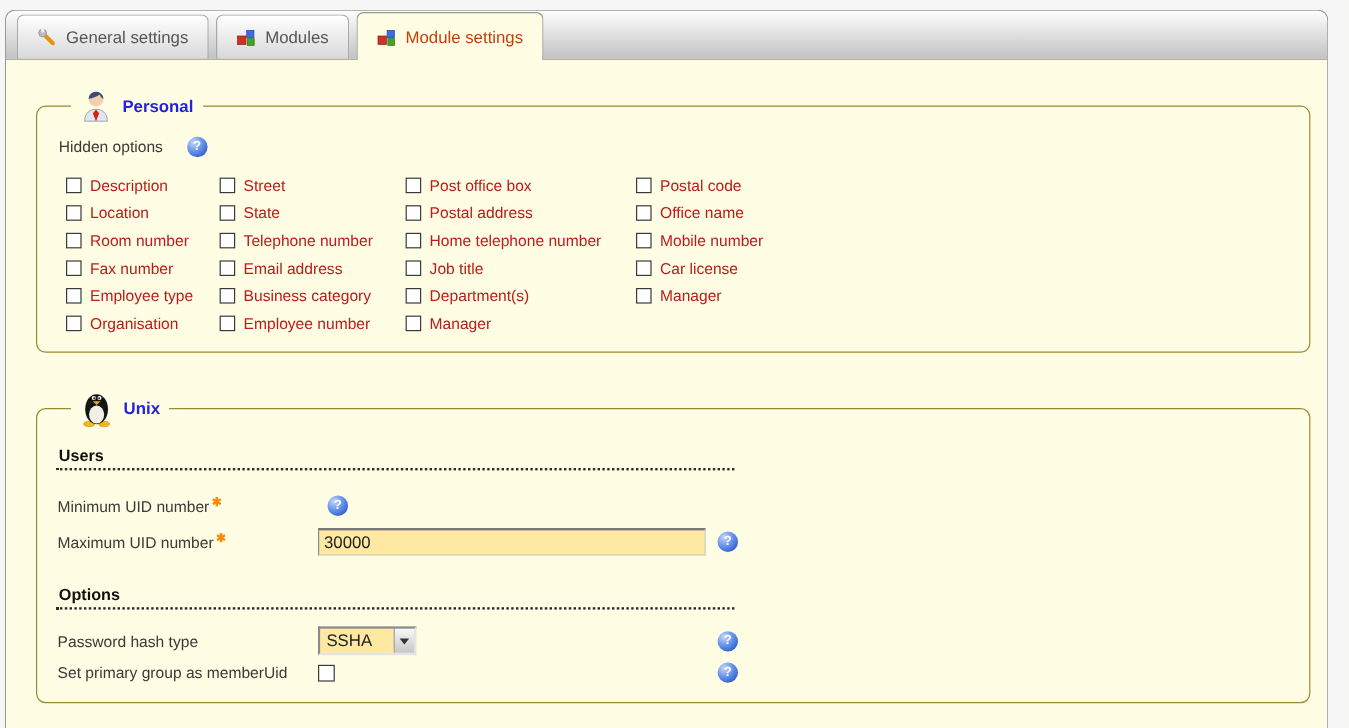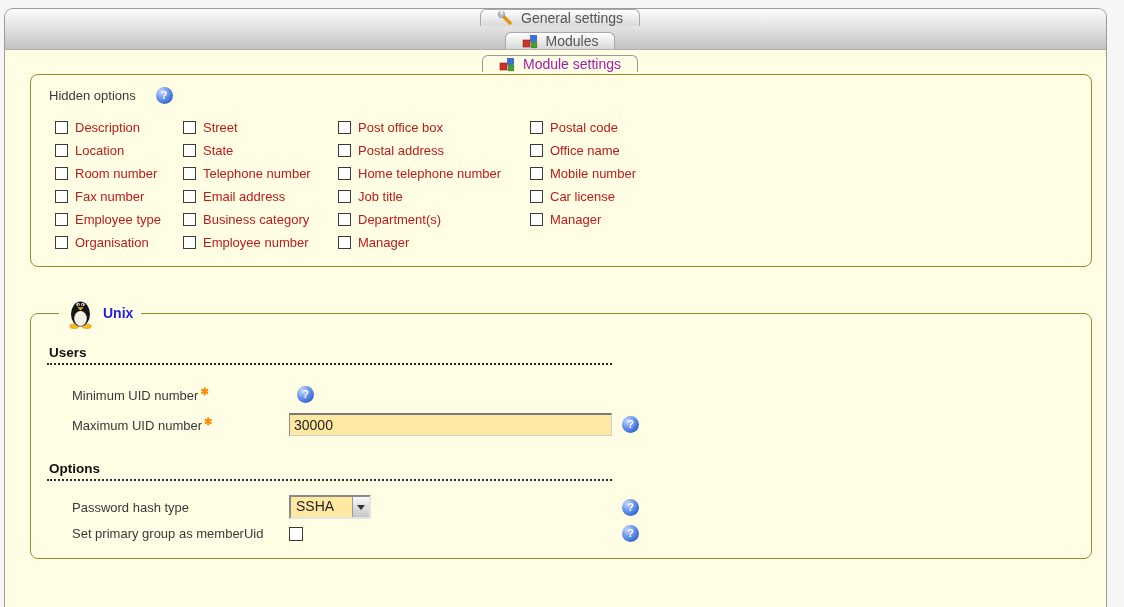--- a/index.html
+++ b/index.html
@@ -4,27 +4,27 @@
 <style>
   * { margin:0; padding:0; box-sizing:content-box; }
   html,body { width:1124px; height:607px; overflow:hidden; background:#f6f6f6;
               font-family:"Liberation Sans", sans-serif; }
   .page-frame { position:absolute; left:4px; top:8px; width:1101px; height:598px;
                 border:1px solid #9b9b9b; border-bottom:none; border-radius:9px 9px 0 0;
                 background:#fffde3; overflow:hidden; }
   
   .tabstrip { height:40px; background:linear-gradient(#fdfdfd,#c2c2c2);
               border-radius:8px 8px 0 0; border-bottom:1px solid #aeaeae;
-              display:flex; align-items:center; padding-left:9px; gap:6px;flex-direction:column; }
+              display:flex; align-items:flex-end; padding-left:9px; gap:6px; }
   .tab { display:flex; align-items:center; gap:8px; height:36px; padding:0 16px;
          background:linear-gradient(#ffffff,#d8d8d8); border:1px solid #a9a9a9;
          border-bottom:none; border-radius:6px 6px 0 0; font-size:14px; color:#555;
          cursor:pointer; white-space:nowrap; }
   .tab.active { background:#fffde3; border-color:#999; height:39px; margin-bottom:-1px;
-                position:relative; z-index:3; color:#a21caf; }
+                position:relative; z-index:3; color:#c2410c; }
   .tab .ticon { width:16px; height:16px; flex:none; }
   
   .content { padding-top:24px; }
   fieldset { border:1px solid #998a2f; border-radius:8px; margin:0 14px 0 25px;
              padding:2px 16px 12px 16px; }
   fieldset.unix-fs { margin-top:30px; }
   legend { display:flex; align-items:center; gap:9px; margin-left:12px; padding:0 8px; }
   legend .ltitle { color:#2222dd; font-size:14px; font-weight:bold; }
   
   .hidden-row { margin:10px 0 0 2px; display:flex; align-items:center; gap:12px;
@@ -38,21 +38,21 @@
   .sec-head { width:563px; border-bottom:2px dotted #2a2a2a; padding:0 0 3px 2px;
               font-weight:bold; font-size:13.5px; color:#101010; }
   .sec-head.users { margin-top:14px; }
   .sec-head.options { margin-top:22px; }
   .frow { display:flex; align-items:center; margin-left:1px; }
   .frow.r1 { margin-top:14px; height:30px; }
   .frow.r2 { height:30px; }
   .frow.r3 { margin-top:12px; height:28px; }
   .frow.r4 { height:25px; }
   .flabel { min-width:217px; font-size:13px; color:#3a3a3a; white-space:nowrap;
-            box-sizing:border-box; padding-right:8px;margin-left:24px; }
+            box-sizing:border-box; padding-right:8px; }
   .req { color:#ff8a00; font-size:10px; vertical-align:5px; margin-left:2px; font-weight:bold; }
   .ffield { width:325px; display:flex; align-items:center; flex:none; }
   input.txt { box-sizing:border-box; width:323px; height:23px; background:#ffe9a2;
               border:1px solid #cfcfcf; border-top:2px solid #787878;
               border-left:1px solid #8a8a8a; font:14px "Liberation Sans", sans-serif;
               padding:0 4px; color:#222; }
   .help { width:17px; height:17px; border-radius:50%; flex:none; margin-left:8px;
           background:radial-gradient(circle at 32% 28%, #c4d7fb 0%, #6d98ec 40%, #3567d2 75%, #24479f 100%);
           color:#fff; font:bold 11px/17px "Liberation Sans", sans-serif; text-align:center;
           cursor:pointer; }
@@ -93,20 +93,29 @@
         <rect x="8.6" y="2.4" width="6" height="6" fill="#3a6fd8" stroke="#24479f" stroke-width="0.6"></rect>
         <rect x="9.2" y="9.2" width="5.6" height="5.6" fill="#44a32c" stroke="#2c7219" stroke-width="0.6"></rect>
       </svg>
       <span>Module settings</span>
     </div>
   </div>
 
   <div class="content">
 
     <fieldset>
+      <legend>
+        <svg width="26" height="28" viewBox="0 0 26 28">
+          <path d="M3.5 27 c0 -6.5 4.2 -10 9.5 -10 s9.5 3.5 9.5 10 Z" fill="#e3e6ec" stroke="#9aa2b0" stroke-width="0.8"></path>
+          <path d="M13 17.2 l2.6 3.2 -2.6 6.6 -2.6 -6.6 Z" fill="#cf2318"></path>
+          <circle cx="13" cy="8.5" r="6.2" fill="#f3cfae"></circle>
+          <path d="M6.8 8.6 a6.2 6.2 0 0 1 12.4 0 c-1.6 -1 -2.7 -2.6 -3.1 -3.9 -2.2 1.9 -6.3 2.8 -9.3 3.9 Z" fill="#39497c"></path>
+        </svg>
+        <span class="ltitle">Personal</span>
+      </legend>
 
       <div class="hidden-row">
         <span>Hidden options</span>
         <span class="help">?</span>
       </div>
 
       <table class="cbgrid">
         <colgroup>
             <col style="width:128px">
             <col style="width:155px">

